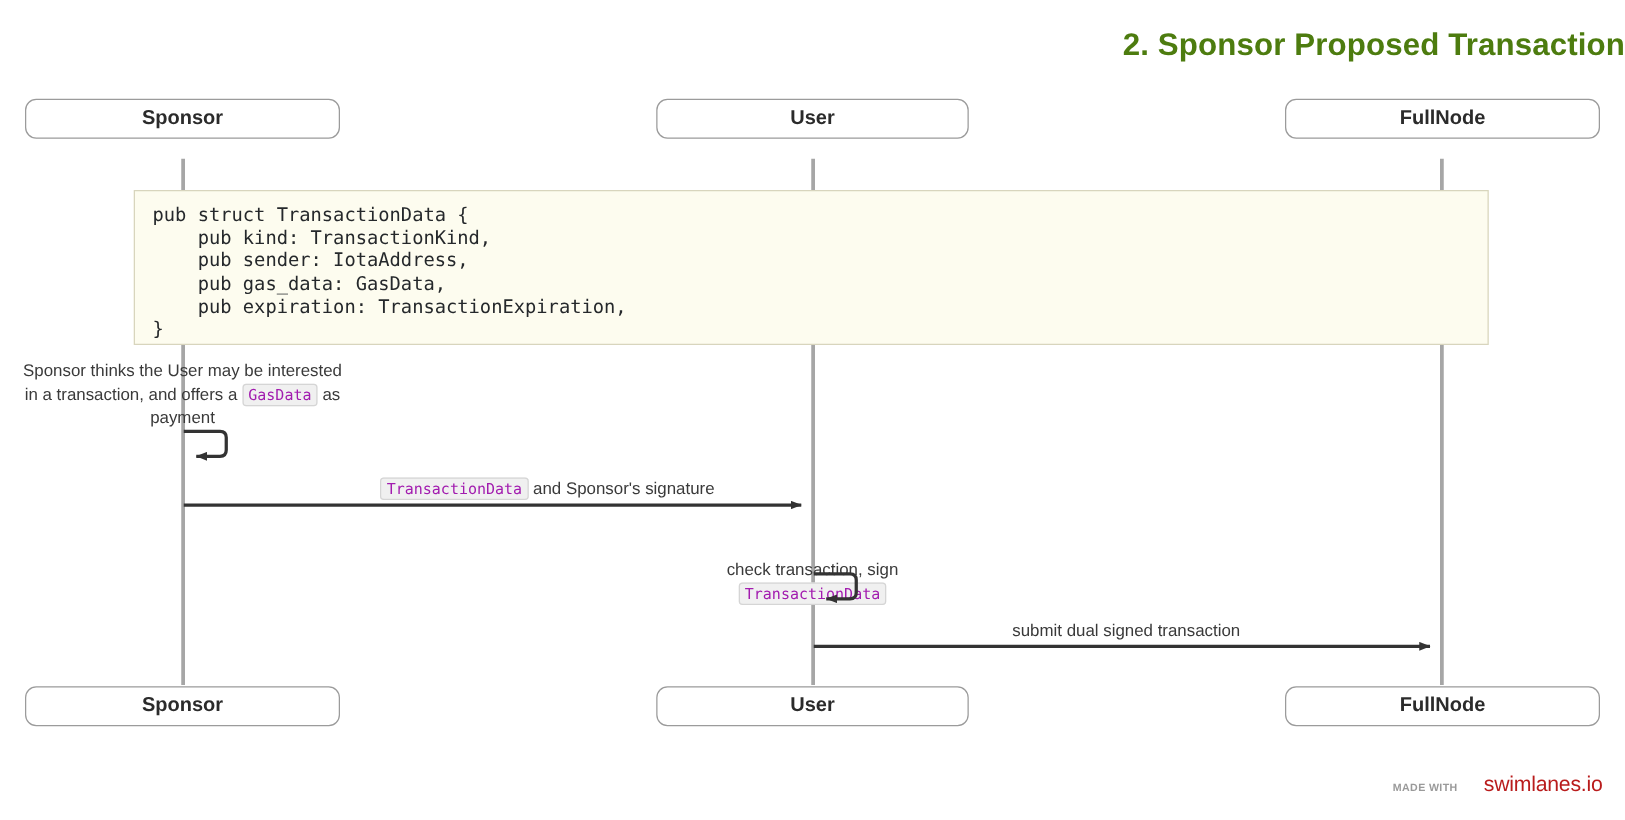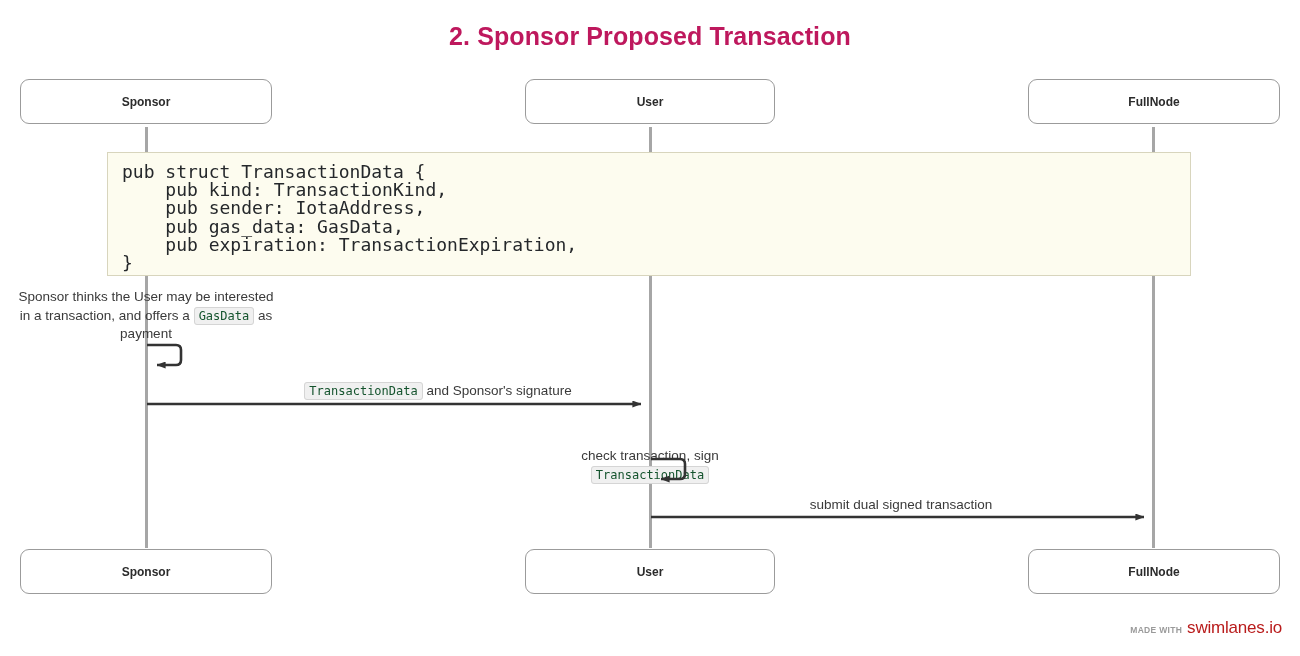--- a/index.html
+++ b/index.html
@@ -18,68 +18,68 @@
     overflow: hidden;
     background: #ffffff;
   }
 
   
   .diagram-title {
     position: absolute;
     left: 0;
     top: 22px;
     width: 1300px;
-    text-align: center;
+    text-align: right;
     font-size: 25px;
     font-weight: bold;
-    color: #be185d;
+    color: #4d7c0f;
     letter-spacing: 0.1px;
   }
 
   
   .lifeline {
     position: absolute;
     width: 3px;
     background: #a6a6a6;
     top: 127px;
     height: 421px;
   }
 
   
   .participant {
     position: absolute;
     box-sizing: border-box;
-    height: 45px;
+    height: 32px;
     border: 1.6px solid #9b9b9b;
     border-radius: 9px;
     background: #ffffff;
     display: flex;
     align-items: center;
     justify-content: center;
-    font-size: 12px;
+    font-size: 16px;
     font-weight: bold;
     color: #2b2b2b;
   }
 
   
   .code-note {
     position: absolute;
     left: 107px;
     top: 152px;
     width: 1084px;
     height: 124px;
     box-sizing: border-box;
     background: #fdfcef;
     border: 1px solid #d8d5bd;
     padding: 10px 14px;
   }
   .code-note pre {
     margin: 0;
     font-family: "DejaVu Sans Mono", "Liberation Mono", monospace;
-    font-size: 18px;
+    font-size: 15px;
     line-height: 18.2px;
     color: #25282b;
     white-space: pre;
   }
 
   
   .note-text {
     position: absolute;
     font-size: 13.5px;
     line-height: 18.5px;
@@ -100,42 +100,42 @@
   }
 
   
   code.chip {
     font-family: "DejaVu Sans Mono", "Liberation Mono", monospace;
     font-size: 12px;
     background: #f0f0f0;
     border: 1px solid #d5d5d5;
     border-radius: 3px;
     padding: 1px 4px;
-    color: #14532d;
+    color: #a21caf;
     white-space: nowrap;
   }
 
   
   #arrows {
     position: absolute;
     left: 0;
     top: 0;
     width: 1300px;
     height: 656px;
     pointer-events: none;
   }
 
   
   .watermark {
     position: absolute;
     right: 18px;
     top: 618px;
     display: flex;
     align-items: baseline;
-    gap: 5px;
+    gap: 21px;
     color: #9a9a9a;
   }
   .watermark .made {
     font-size: 8.5px;
     font-weight: bold;
     letter-spacing: 0.3px;
     text-transform: uppercase;
   }
   .watermark .brand {
     font-size: 17px;

